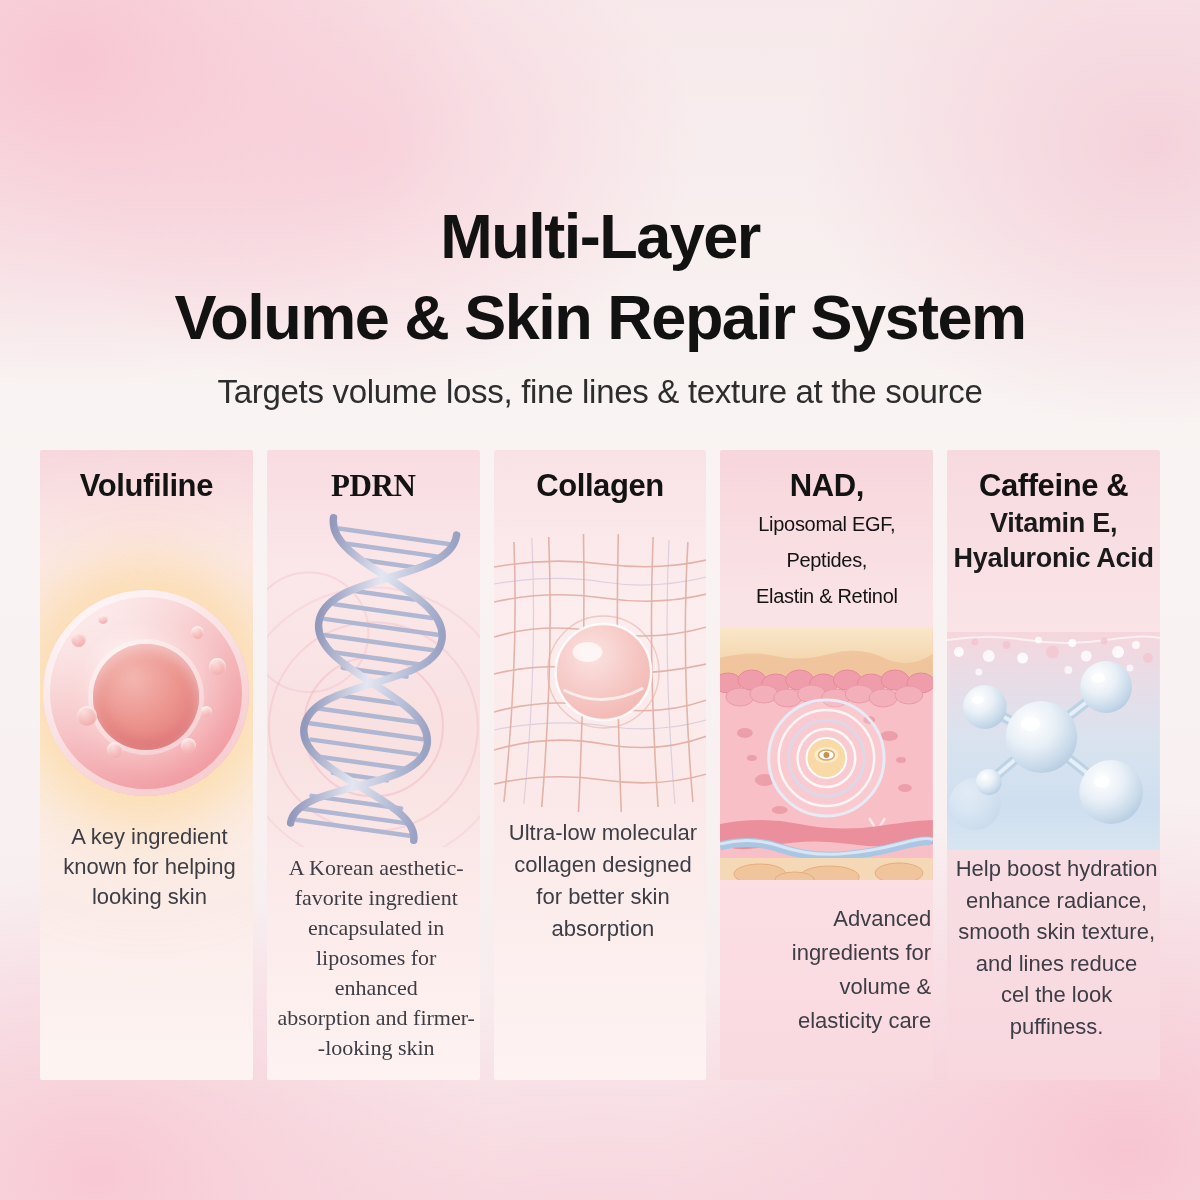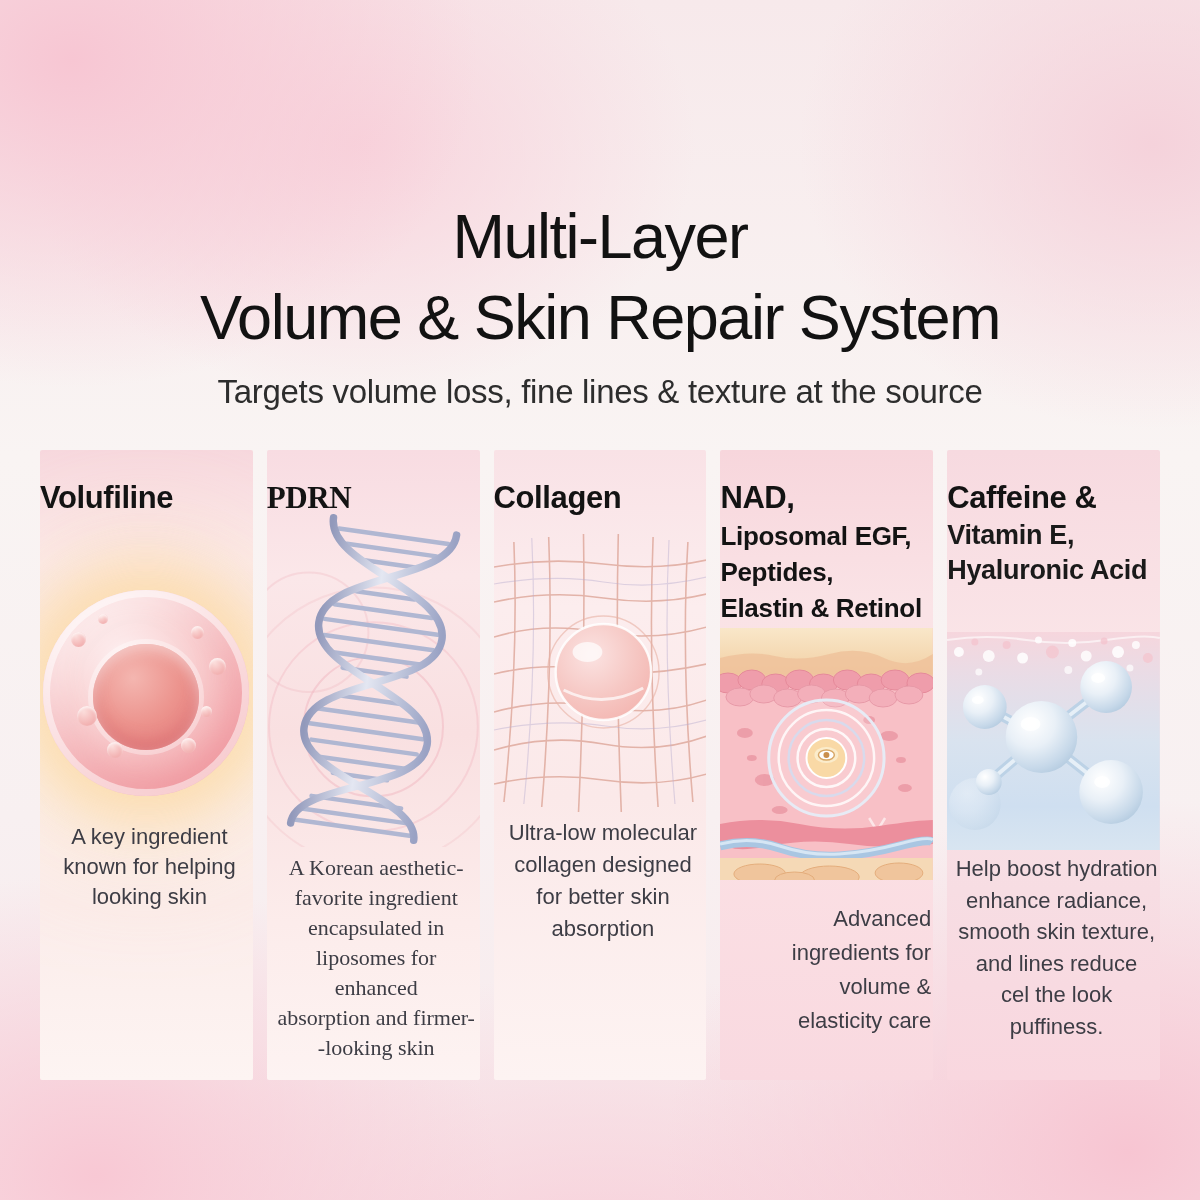--- a/index.html
+++ b/index.html
@@ -10,33 +10,33 @@
       radial-gradient(52% 42% at 6% 5%,  #f7c6d3 0%, rgba(247,198,211,0) 65%),
       radial-gradient(40% 30% at 30% 12%, #f8d4dd 0%, rgba(248,212,221,0) 70%),
       radial-gradient(42% 34% at 96% 12%, #f5d2db 0%, rgba(245,210,219,0) 70%),
       radial-gradient(48% 36% at 8% 98%,  #f8c8d4 0%, rgba(248,200,212,0) 70%),
       radial-gradient(55% 42% at 94% 96%, #f7c5d2 0%, rgba(247,197,210,0) 70%),
       radial-gradient(62% 40% at 50% 110%,#f8ccd7 0%, rgba(248,204,215,0) 72%),
       linear-gradient(180deg,#f7e9eb 0%,#f9f4f3 38%,#f8f0f1 68%,#f7e9ec 100%);
   }
   
   .hero{position:absolute;top:196px;left:0;right:0;text-align:center;}
-  .title-line{font-size:63px;line-height:81px;font-weight:400;color:#121212;letter-spacing:-1.5px;}
+  .title-line{font-size:63px;line-height:81px;font-weight:700;color:#121212;letter-spacing:-1.5px;}
   .subtitle{font-size:33px;line-height:40px;font-weight:400;color:#2d2d2d;margin-top:14px;letter-spacing:-0.3px;}
   
   .columns{position:absolute;left:40px;top:450px;width:1120px;height:630px;display:flex;gap:14px;}
   .card{position:relative;flex:1;border-radius:2px;overflow:hidden;}
   .card1{background:linear-gradient(180deg,#f7d8de 0%,#fceaec 18%,#fdf1f0 45%,#fbecea 72%,#fdf4f2 100%);}
   .card2{background:linear-gradient(180deg,#f8dce2 0%,#fbe7e9 20%,#f9e0e1 45%,#fceceb 75%,#fdf3f2 100%);font-family:Liberation Serif, serif;}
   .card3{background:linear-gradient(180deg,#f9e2e6 0%,#fcedee 25%,#fbe9e9 55%,#fdf3f2 100%);}
   .card4{background:linear-gradient(180deg,#f7d6dc 0%,#fae3e6 25%,#fbe0e4 60%,#f9d9e0 100%);}
   .card5{background:linear-gradient(180deg,#f7dae0 0%,#fae4e7 30%,#f7dde3 70%,#f9d7df 100%);}
-  .card-head{position:absolute;top:28px;left:0;right:0;z-index:3;}
+  .card-head{position:absolute;top:16px;left:0;right:0;text-align:center;z-index:3;}
   .card-title{font-size:31px;line-height:40px;font-weight:700;color:#131313;letter-spacing:-0.4px;}
-  .card-title-sm{font-size:26px;line-height:36px;font-weight:700;color:#131313;letter-spacing:-0.3px;}
+  .card-title-sm{font-size:20px;line-height:36px;font-weight:400;color:#131313;letter-spacing:-0.3px;}
   .card-title-md{font-size:27px;line-height:35px;font-weight:600;color:#1a1a1a;letter-spacing:-0.3px;}
   .card-desc{position:absolute;left:8px;right:2px;text-align:center;color:#3d3d45;font-size:22px;z-index:3;}
   .lh30 div{line-height:30px;} .lh32 div{line-height:32px;} .lh34 div{line-height:34px;text-align:right;} .lh31 div{line-height:31.5px;}
   .desc1{top:372px;} .desc2{top:403px;} .desc3{top:367px;} .desc4{top:452px;} .desc5{top:403px;}
   
   .cell-wrap{position:absolute;top:130px;left:0;right:0;height:240px;z-index:1;}
   .cell{
     position:absolute;left:50%;top:10px;width:206px;height:206px;margin-left:-103px;border-radius:50%;
     background:radial-gradient(circle at 38% 32%, #fdeff0 0%, #fad7d8 30%, #f6b9bc 62%, #f2a2a8 86%, #efa0a6 100%);
     box-shadow:0 0 55px 26px rgba(251,216,160,0.75),0 0 120px 58px rgba(252,228,190,0.4),

